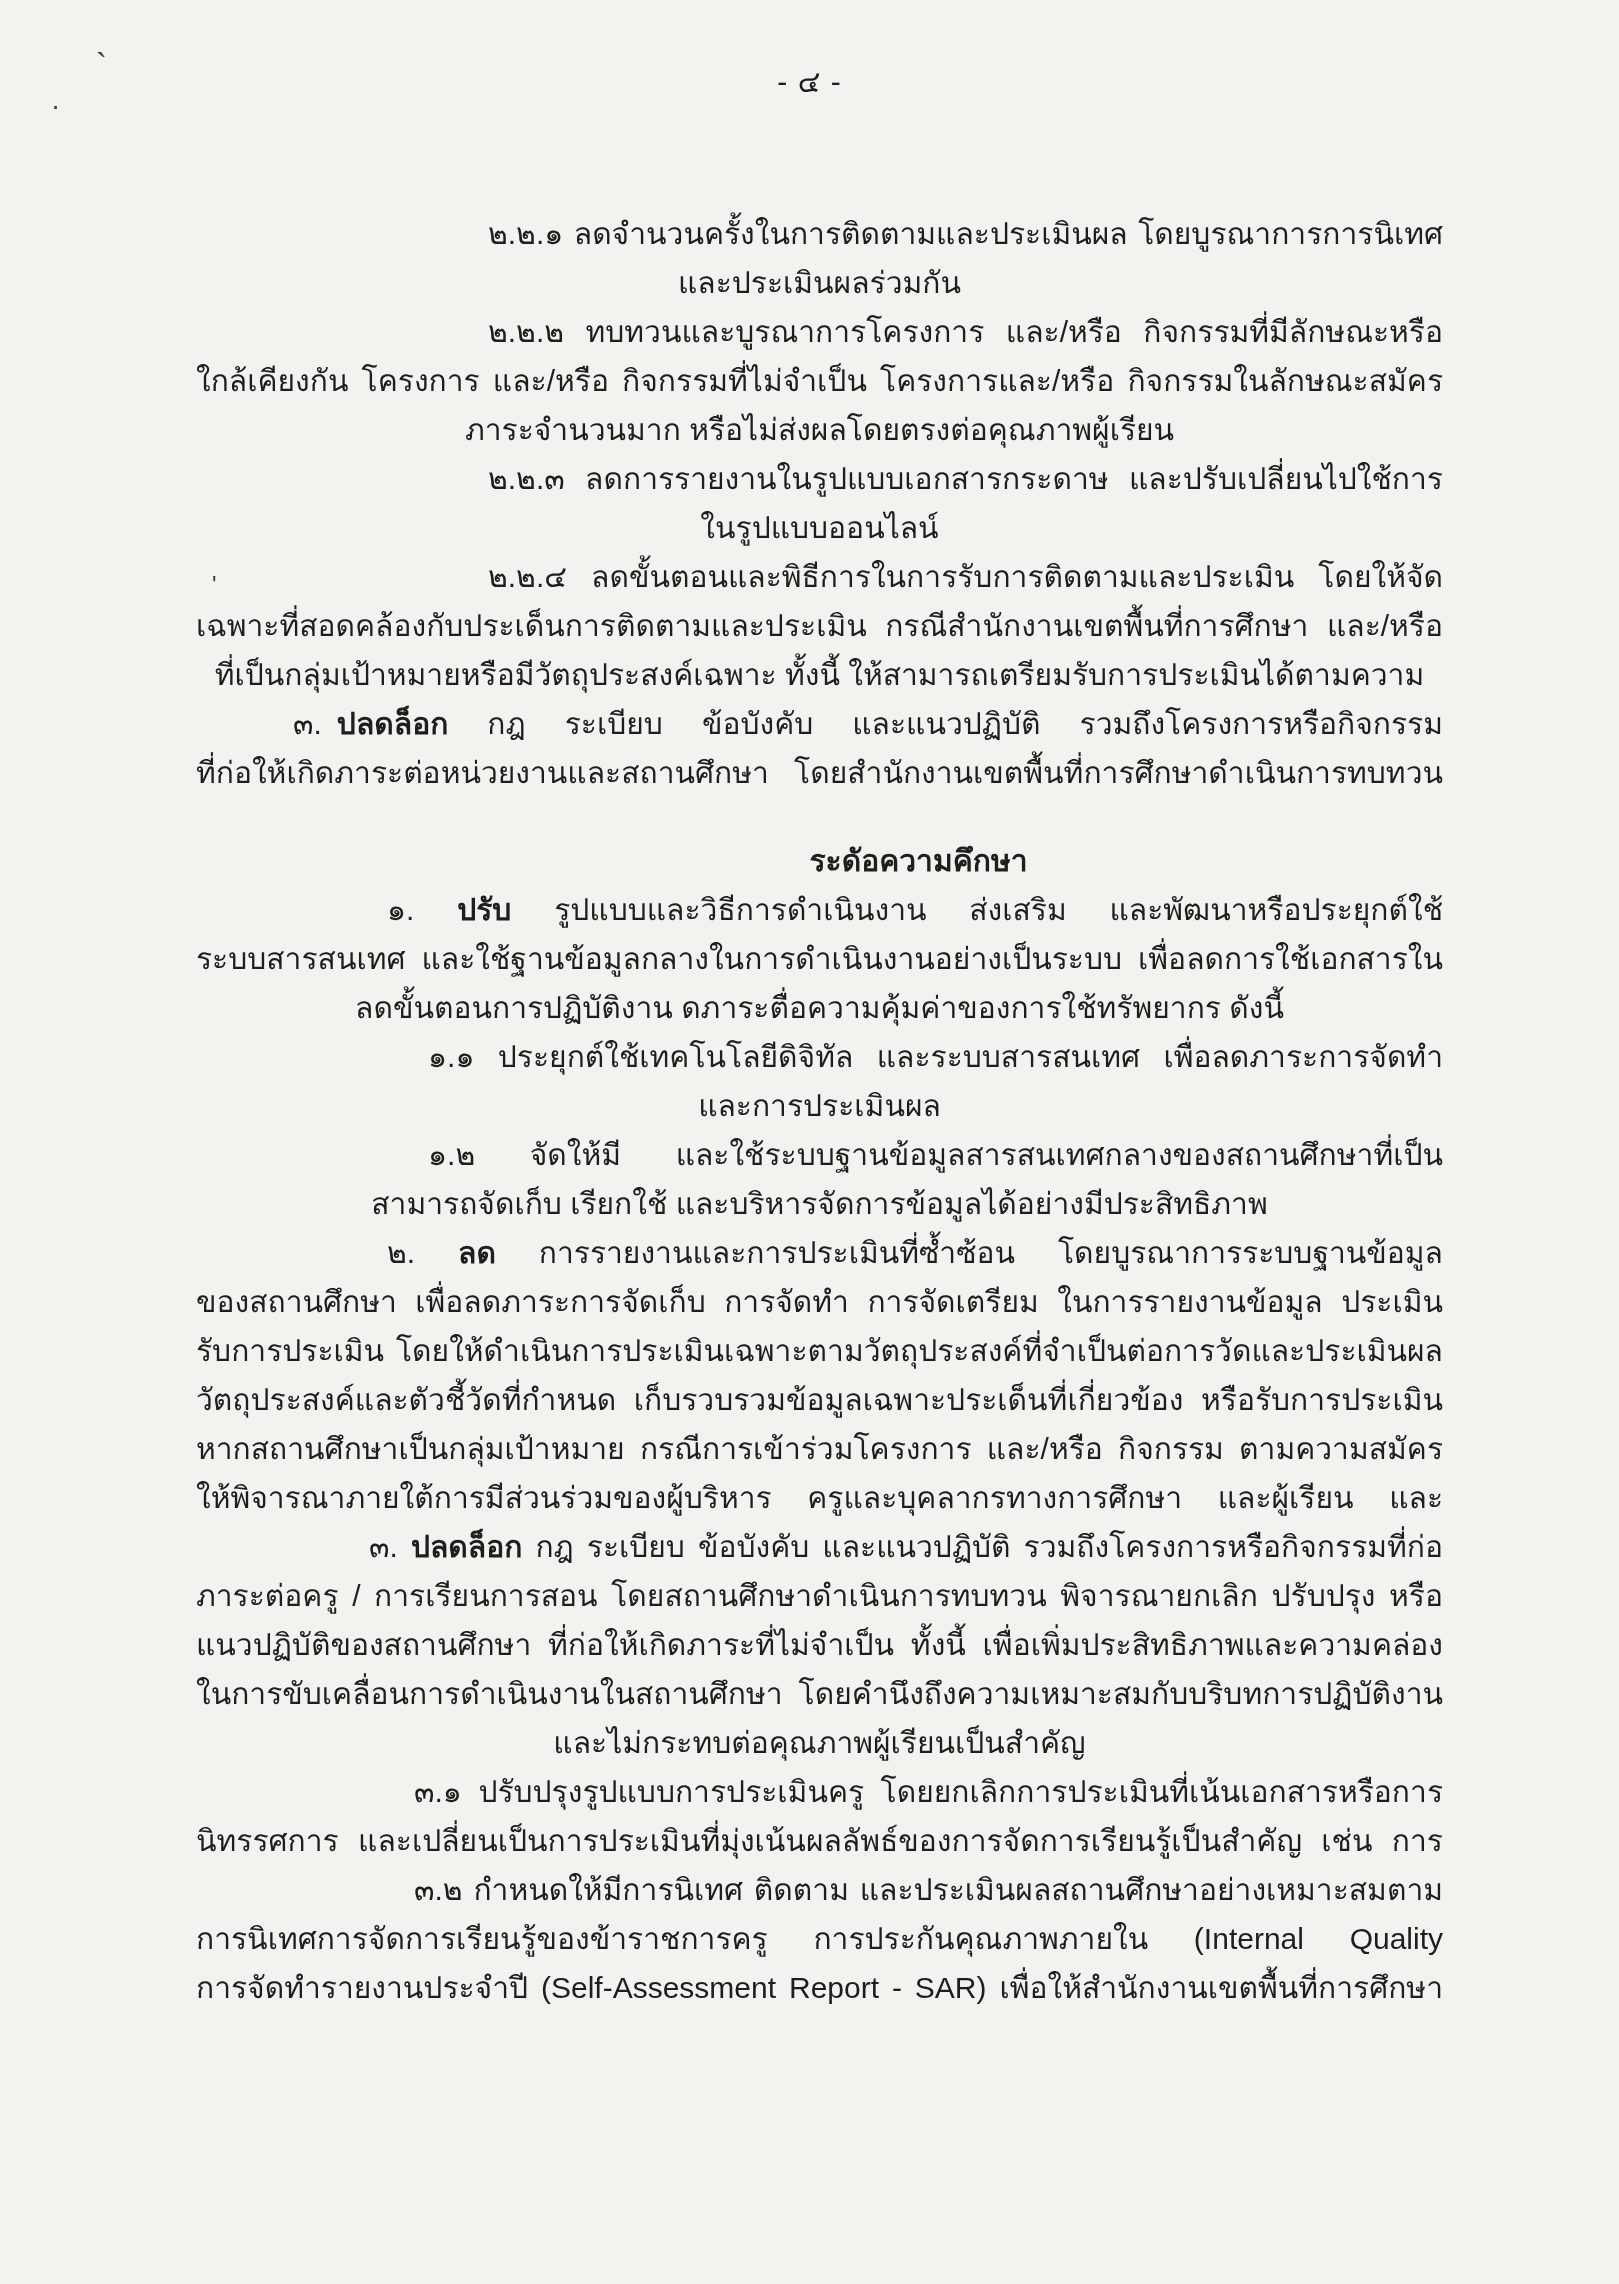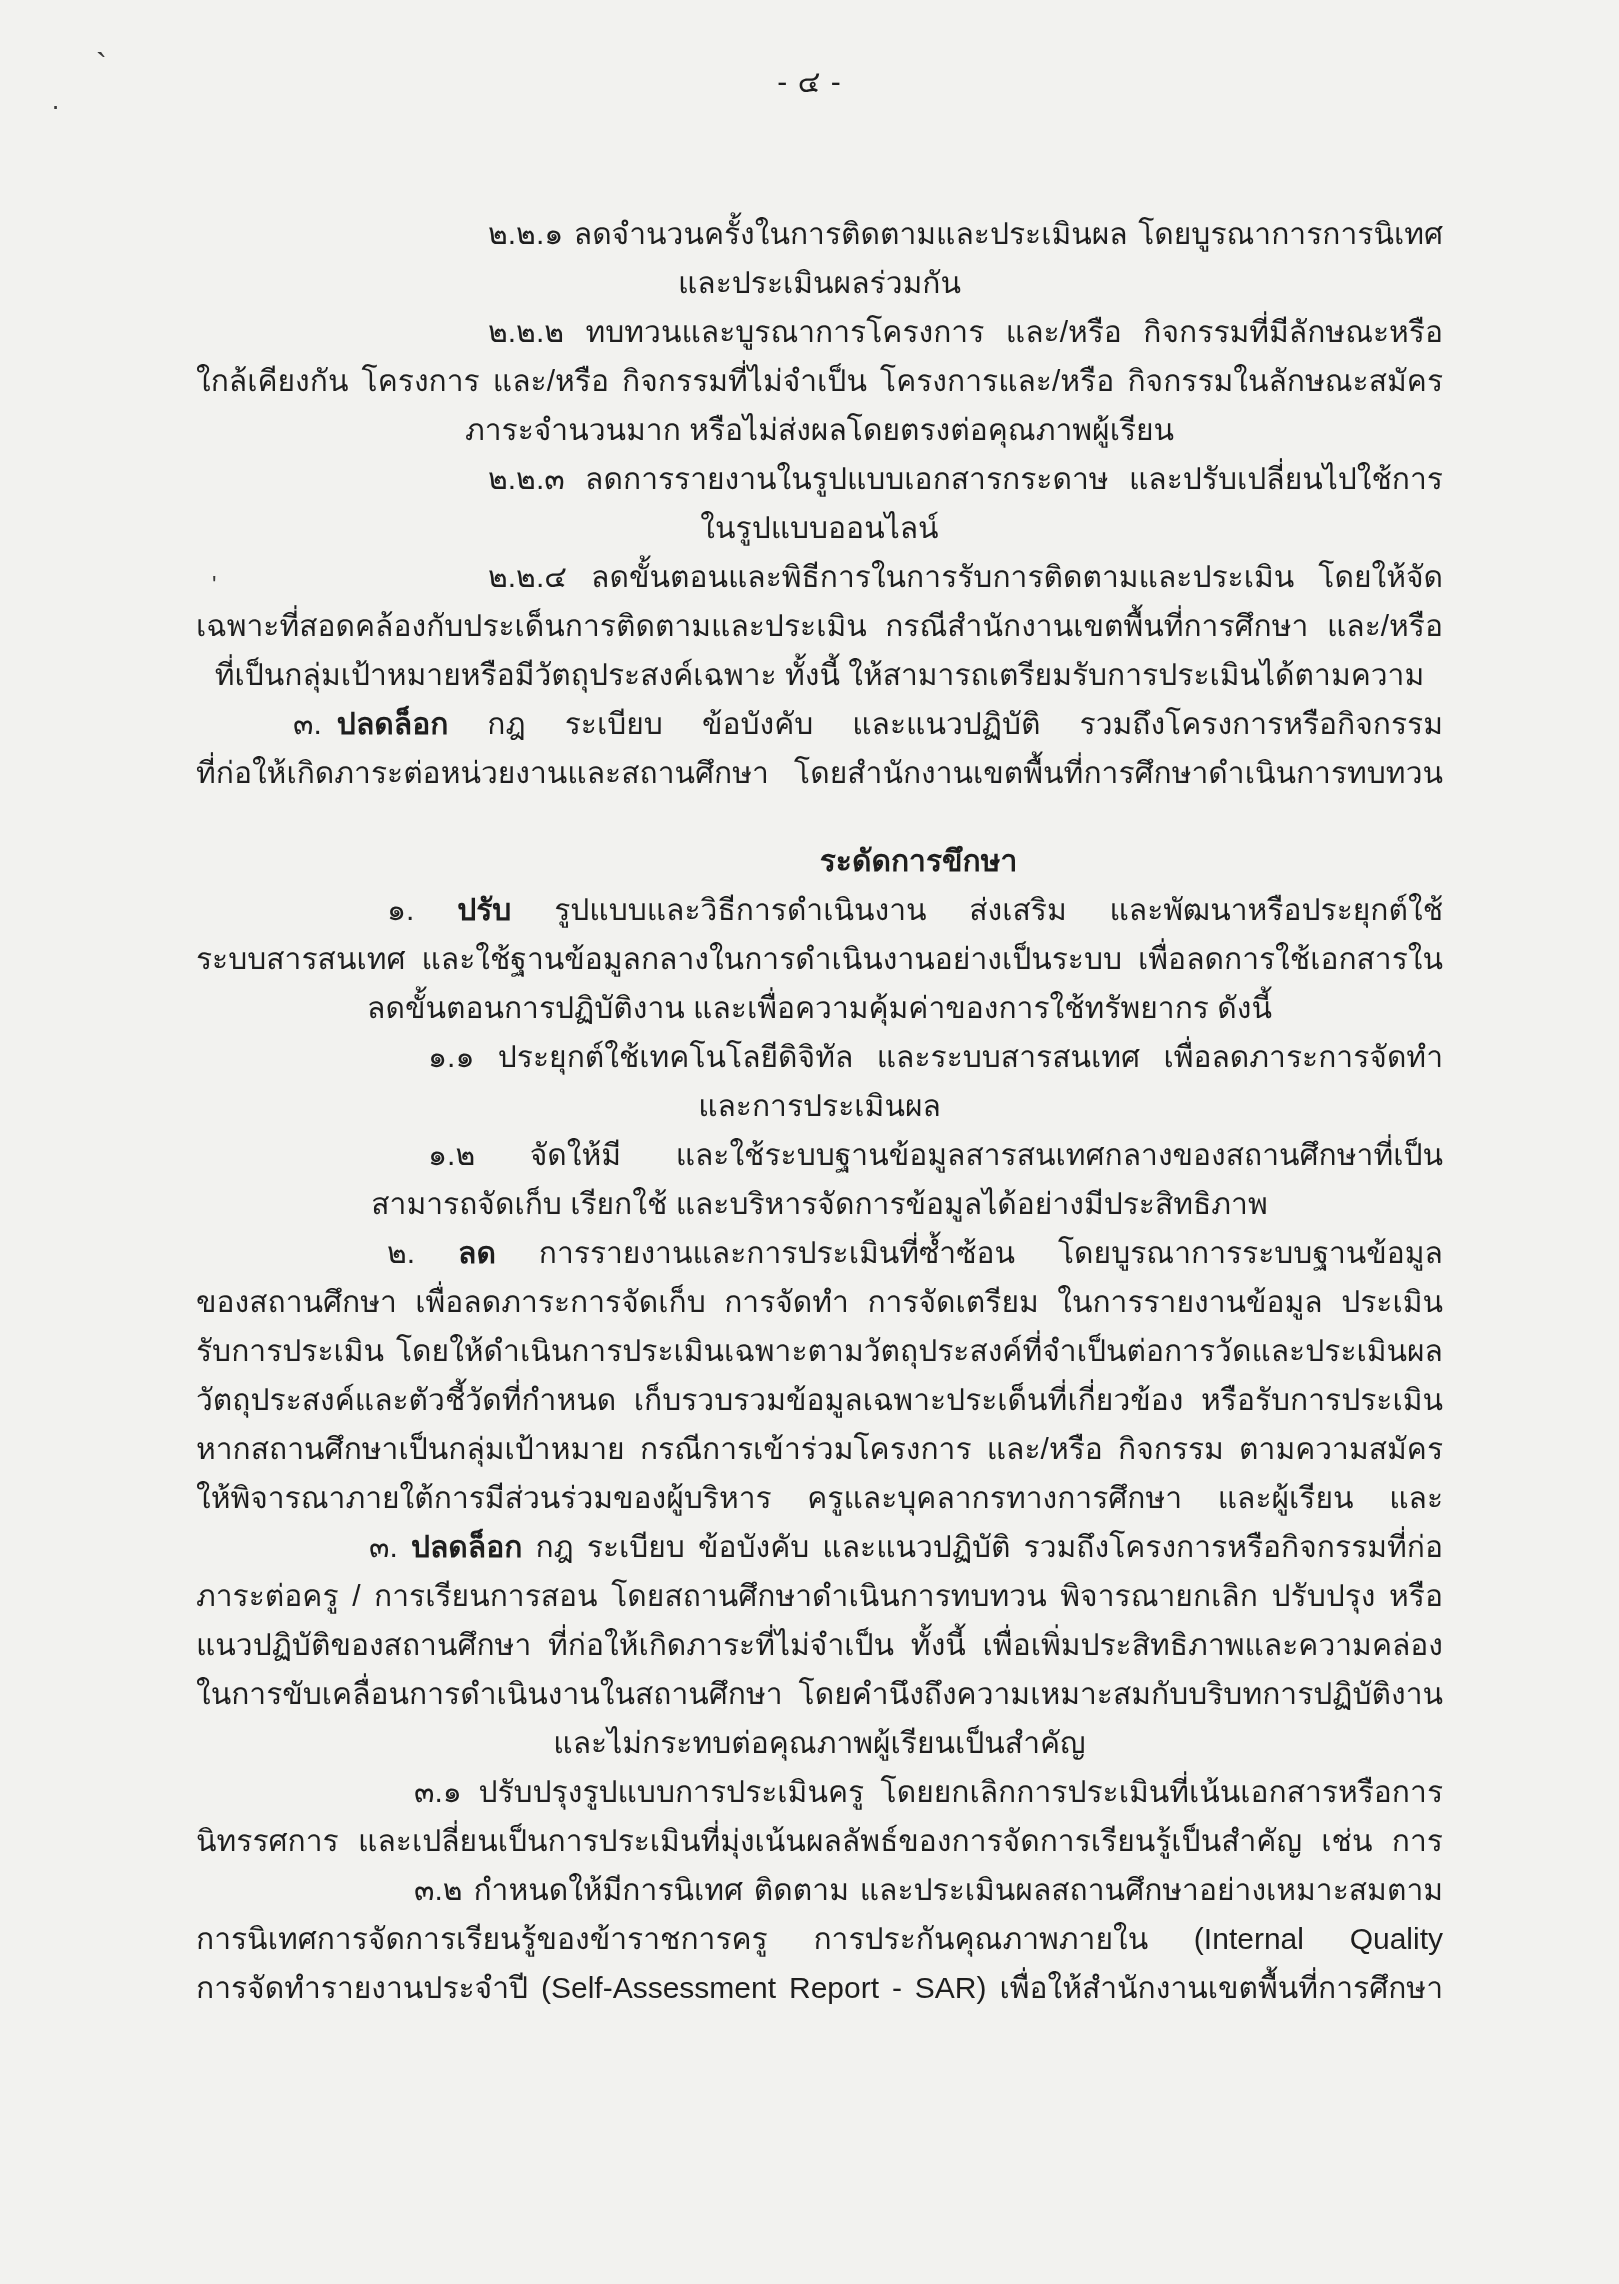--- a/index.html
+++ b/index.html
@@ -56,24 +56,24 @@
       <div class="line just" style="margin-left: 292px;"><span>๒.๒.๒ ทบทวนและบูรณาการโครงการ และ/หรือ กิจกรรมที่มีลักษณะหรือวัตถุประสงค์</span></div>
       <div class="line just"><span>ใกล้เคียงกัน โครงการ และ/หรือ กิจกรรมที่ไม่จำเป็น โครงการและ/หรือ กิจกรรมในลักษณะสมัครใจที่ก่อให้เกิด</span></div>
       <div class="line"><span>ภาระจำนวนมาก หรือไม่ส่งผลโดยตรงต่อคุณภาพผู้เรียน</span></div>
       <div class="line just" style="margin-left: 292px;"><span>๒.๒.๓ ลดการรายงานในรูปแบบเอกสารกระดาษ และปรับเปลี่ยนไปใช้การรายงาน</span></div>
       <div class="line"><span>ในรูปแบบออนไลน์</span></div>
       <div class="line just" style="margin-left: 292px;"><span>๒.๒.๔ ลดขั้นตอนและพิธีการในการรับการติดตามและประเมิน โดยให้จัดเตรียมเอกสาร</span></div>
       <div class="line just"><span>เฉพาะที่สอดคล้องกับประเด็นการติดตามและประเมิน กรณีสำนักงานเขตพื้นที่การศึกษา และ/หรือ สถานศึกษา</span></div>
       <div class="line"><span>ที่เป็นกลุ่มเป้าหมายหรือมีวัตถุประสงค์เฉพาะ ทั้งนี้ ให้สามารถเตรียมรับการประเมินได้ตามความเหมาะสม</span></div>
       <div class="line just" style="margin-left: 97px;"><span>๓. </span><span class="b">ปลดล็อก</span><span> กฎ ระเบียบ ข้อบังคับ และแนวปฏิบัติ รวมถึงโครงการหรือกิจกรรม</span></div>
       <div class="line just"><span>ที่ก่อให้เกิดภาระต่อหน่วยงานและสถานศึกษา โดยสำนักงานเขตพื้นที่การศึกษาดำเนินการทบทวน พิจารณา</span></div>
-      <div class="line" style="margin-left: 198px; margin-top: 39px;"><span class="b">ระดัดการขึกษา</span></div>
+      <div class="line" style="margin-left: 198px; margin-top: 39px;"><span class="b">ระดัอความคึกษา</span></div>
       <div class="line just" style="margin-left: 191px;"><span>๑. </span><span class="b">ปรับ</span><span> รูปแบบและวิธีการดำเนินงาน ส่งเสริม และพัฒนาหรือประยุกต์ใช้เทคโนโลยีดิจิทัล</span></div>
       <div class="line just"><span>ระบบสารสนเทศ และใช้ฐานข้อมูลกลางในการดำเนินงานอย่างเป็นระบบ เพื่อลดการใช้เอกสารในรูปแบบกระดาษ</span></div>
-      <div class="line"><span>ลดขั้นตอนการปฏิบัติงาน และเพื่อความคุ้มค่าของการใช้ทรัพยากร ดังนี้</span></div>
+      <div class="line"><span>ลดขั้นตอนการปฏิบัติงาน ดภาระตื่อความคุ้มค่าของการใช้ทรัพยากร ดังนี้</span></div>
       <div class="line just" style="margin-left: 232px;"><span>๑.๑ ประยุกต์ใช้เทคโนโลยีดิจิทัล และระบบสารสนเทศ เพื่อลดภาระการจัดทำเอกสาร</span></div>
       <div class="line"><span>และการประเมินผล</span></div>
       <div class="line just" style="margin-left: 232px;"><span>๑.๒ จัดให้มี และใช้ระบบฐานข้อมูลสารสนเทศกลางของสถานศึกษาที่เป็นปัจจุบัน</span></div>
       <div class="line"><span>สามารถจัดเก็บ เรียกใช้ และบริหารจัดการข้อมูลได้อย่างมีประสิทธิภาพ</span></div>
       <div class="line just" style="margin-left: 191px;"><span>๒. </span><span class="b">ลด</span><span> การรายงานและการประเมินที่ซ้ำซ้อน โดยบูรณาการระบบฐานข้อมูลสารสนเทศกลาง</span></div>
       <div class="line just"><span>ของสถานศึกษา เพื่อลดภาระการจัดเก็บ การจัดทำ การจัดเตรียม ในการรายงานข้อมูล ประเมิน และ/หรือ</span></div>
       <div class="line just"><span>รับการประเมิน โดยให้ดำเนินการประเมินเฉพาะตามวัตถุประสงค์ที่จำเป็นต่อการวัดและประเมินผล ยึดตาม</span></div>
       <div class="line just"><span>วัตถุประสงค์และตัวชี้วัดที่กำหนด เก็บรวบรวมข้อมูลเฉพาะประเด็นที่เกี่ยวข้อง หรือรับการประเมินเฉพาะ</span></div>
       <div class="line just"><span>หากสถานศึกษาเป็นกลุ่มเป้าหมาย กรณีการเข้าร่วมโครงการ และ/หรือ กิจกรรม ตามความสมัครใจ</span></div>
       <div class="line just"><span>ให้พิจารณาภายใต้การมีส่วนร่วมของผู้บริหาร ครูและบุคลากรทางการศึกษา และผู้เรียน และสอดคล้องตามบริบท</span></div>

